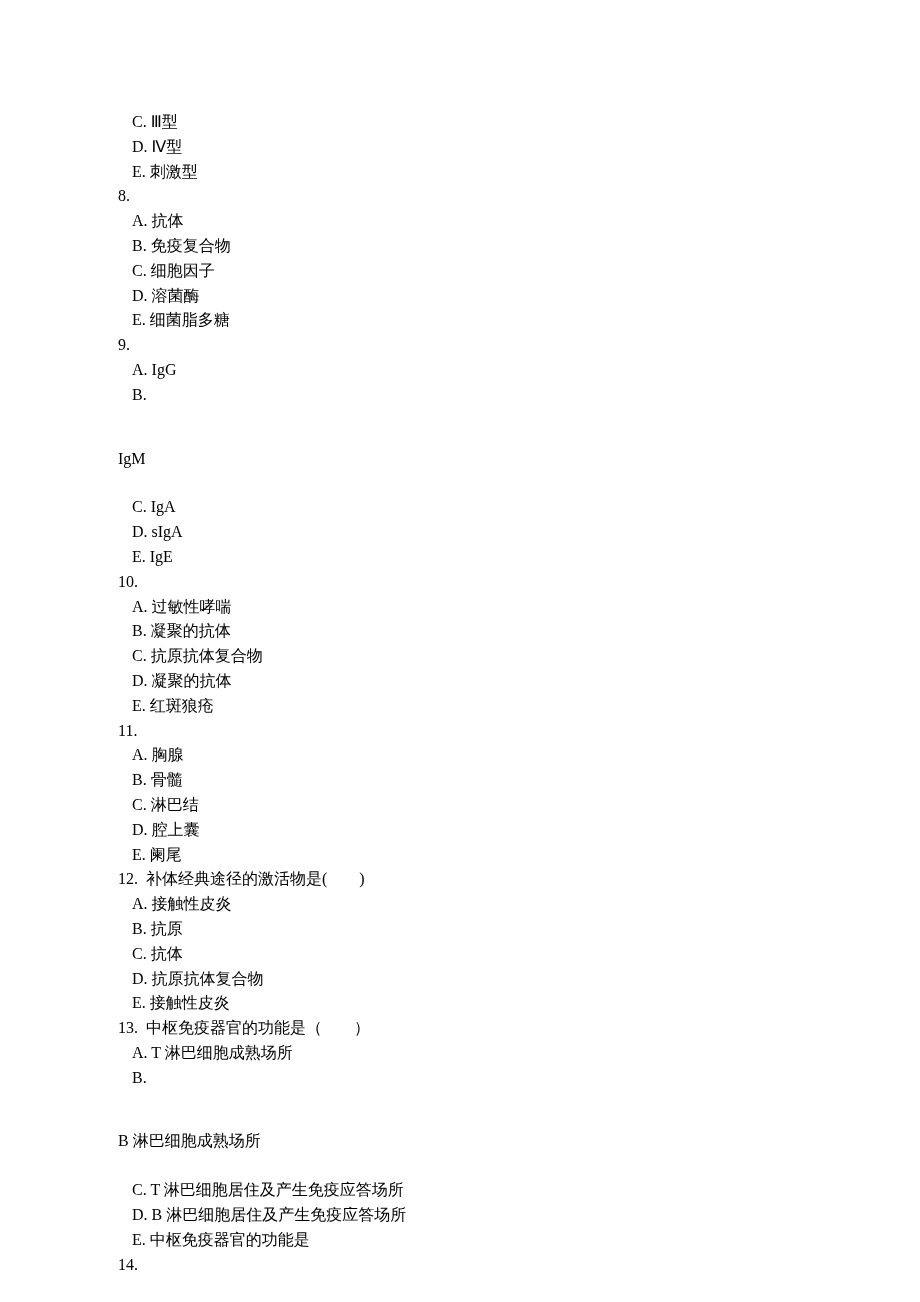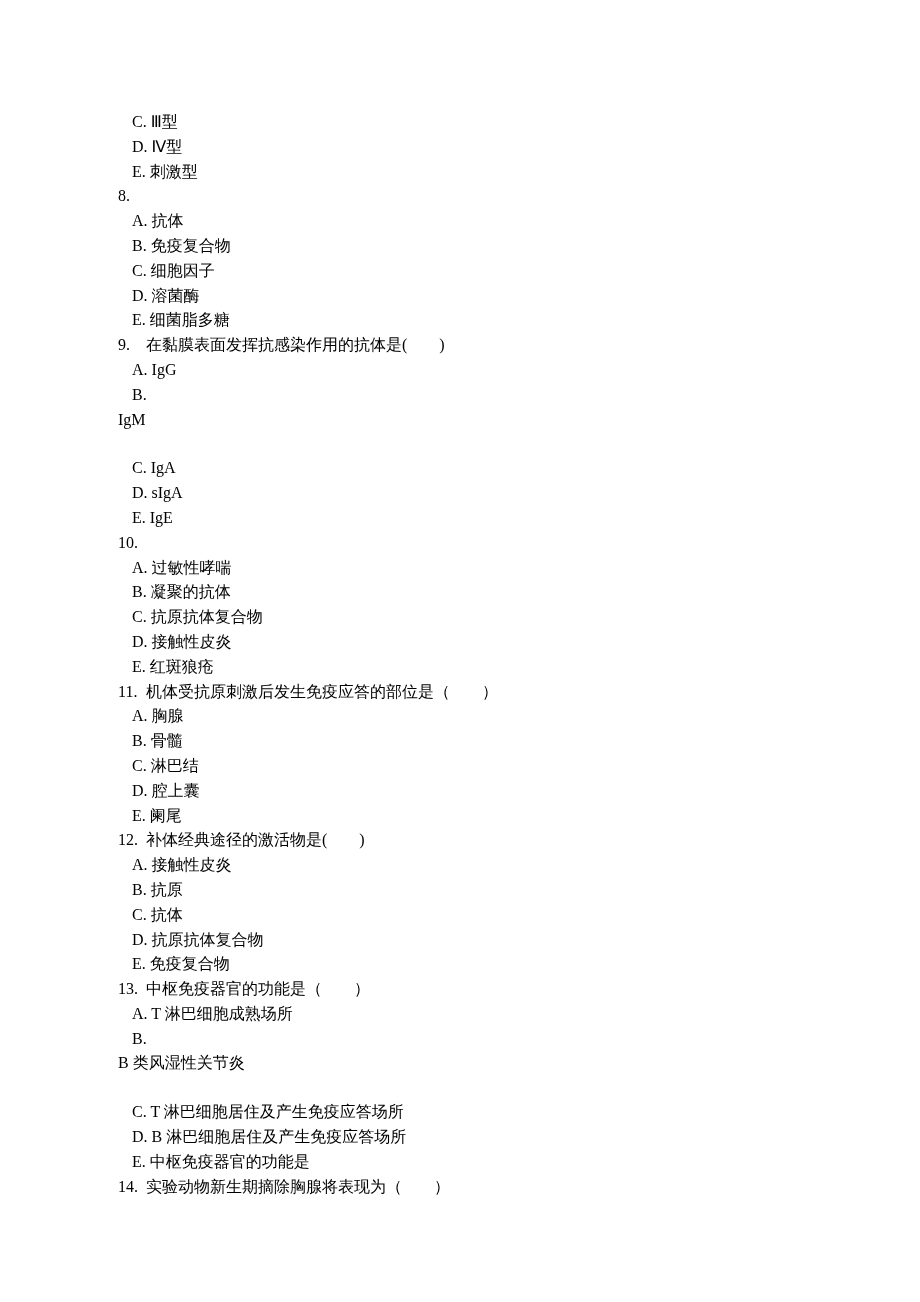--- a/index.html
+++ b/index.html
@@ -9,87 +9,84 @@
       background: #fff;
       font-family: "SimSun", "宋体", serif;
       font-size: 16px;
       color: #000;
       line-height: 1.55;
       padding: 110px 120px 0 118px;
     }
     .opt { padding-left: 14px; }
     .q-line { display: flex; }
     .q-num { min-width: 28px; }
-    .cont { padding-left: 0; }
+    .cont { padding-left: 0; margin-top: 39px; }
   </style>
 </head>
 <body>
 
 <div class="opt">C. Ⅲ型</div>
 <div class="opt">D. Ⅳ型</div>
 <div class="opt">E. 刺激型</div>
 
 <div class="q-line">
   <span class="q-num">8.</span>
 </div>
 <div class="opt">A. 抗体</div>
 <div class="opt">B. 免疫复合物</div>
 <div class="opt">C. 细胞因子</div>
 <div class="opt">D. 溶菌酶</div>
 <div class="opt">E. 细菌脂多糖</div>
 
 <div class="q-line">
   <span class="q-num">9.</span>
-  <span>在黏膜表面发挥抗感染作用的抗体是(　　)</span>
 </div>
 <div class="opt">A. IgG</div>
 <div class="opt">B.</div>
 <div class="cont">IgM</div>
 <div style="height:24px"></div>
 <div class="opt">C. IgA</div>
 <div class="opt">D. sIgA</div>
 <div class="opt">E. IgE</div>
 
 <div class="q-line">
   <span class="q-num">10.</span>
 </div>
 <div class="opt">A. 过敏性哮喘</div>
 <div class="opt">B. 凝聚的抗体</div>
 <div class="opt">C. 抗原抗体复合物</div>
-<div class="opt">D. 接触性皮炎</div>
+<div class="opt">D. 凝聚的抗体</div>
 <div class="opt">E. 红斑狼疮</div>
 
 <div class="q-line">
   <span class="q-num">11.</span>
-  <span>机体受抗原刺激后发生免疫应答的部位是（　　）</span>
 </div>
 <div class="opt">A. 胸腺</div>
 <div class="opt">B. 骨髓</div>
 <div class="opt">C. 淋巴结</div>
 <div class="opt">D. 腔上囊</div>
 <div class="opt">E. 阑尾</div>
 
 <div class="q-line">
   <span class="q-num">12.</span>
   <span>补体经典途径的激活物是(　　)</span>
 </div>
 <div class="opt">A. 接触性皮炎</div>
 <div class="opt">B. 抗原</div>
 <div class="opt">C. 抗体</div>
 <div class="opt">D. 抗原抗体复合物</div>
-<div class="opt">E. 免疫复合物</div>
+<div class="opt">E. 接触性皮炎</div>
 
 <div class="q-line">
   <span class="q-num">13.</span>
   <span>中枢免疫器官的功能是（　　）</span>
 </div>
 <div class="opt">A. T 淋巴细胞成熟场所</div>
 <div class="opt">B.</div>
-<div class="cont">B 类风湿性关节炎</div>
+<div class="cont">B 淋巴细胞成熟场所</div>
 <div style="height:24px"></div>
 <div class="opt">C. T 淋巴细胞居住及产生免疫应答场所</div>
 <div class="opt">D. B 淋巴细胞居住及产生免疫应答场所</div>
 <div class="opt">E. 中枢免疫器官的功能是</div>
 
 <div class="q-line">
   <span class="q-num">14.</span>
-  <span>实验动物新生期摘除胸腺将表现为（　　）</span>
 </div>
 
 </body></html>

